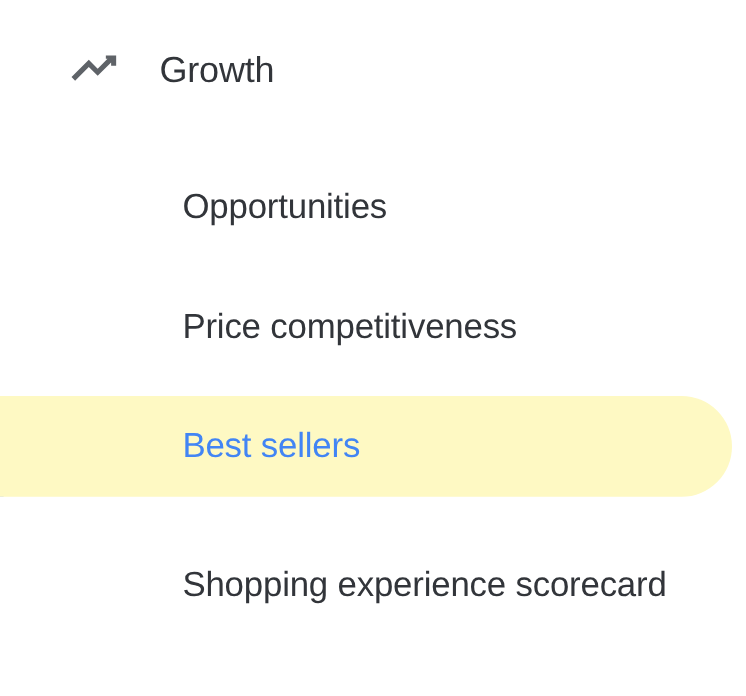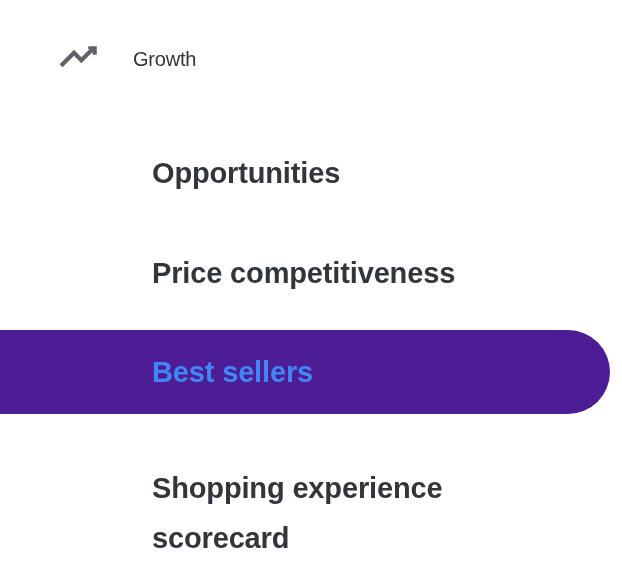--- a/index.html
+++ b/index.html
@@ -45,21 +45,21 @@
     display: block;
     width: 44px;
     height: 30px;
   }
   .section-title {
     position: absolute;
     left: 133px;
     top: 0;
     height: 58px;
     line-height: 58px;
-    font-size: 20px;
+    font-size: 30px;
     font-weight: 400;
     letter-spacing: -0.2px;
     color: #32353a;
     white-space: nowrap;
   }
 
   
   .menu-list {
     position: absolute;
     left: 0;
@@ -76,40 +76,40 @@
     box-sizing: border-box;
     border-top-right-radius: 44px;
     border-bottom-right-radius: 44px;
     background: transparent;
   }
   .menu-item .label {
     position: absolute;
     left: 152px;
     right: 24px;
     font-size: 29px;
-    font-weight: 700;
+    font-weight: 400;
     letter-spacing: -0.15px;
     line-height: 50px;
     color: #32353a;
   }
 
   
   .item-0 { top: 148px;  height: 52px; }
   .item-1 { top: 248px;  height: 52px; padding-left: 48px; }
   .item-3 { top: 463px;  height: 104px; }
 
   .item-0 .label { top: 0; }
   .item-1 .label { top: 0; }
   .item-3 .label { top: 0; }
 
   
   .menu-item.selected {
     top: 330px;
     height: 84px;
-    background: #4c1d95;
+    background: #fef9c3;
   }
   .menu-item.selected .label {
     top: 17px;
     color: #4285f4;
   }
   .selected-indicator {
     position: absolute;
     left: 0;
     top: 330px;
     width: 3px;

